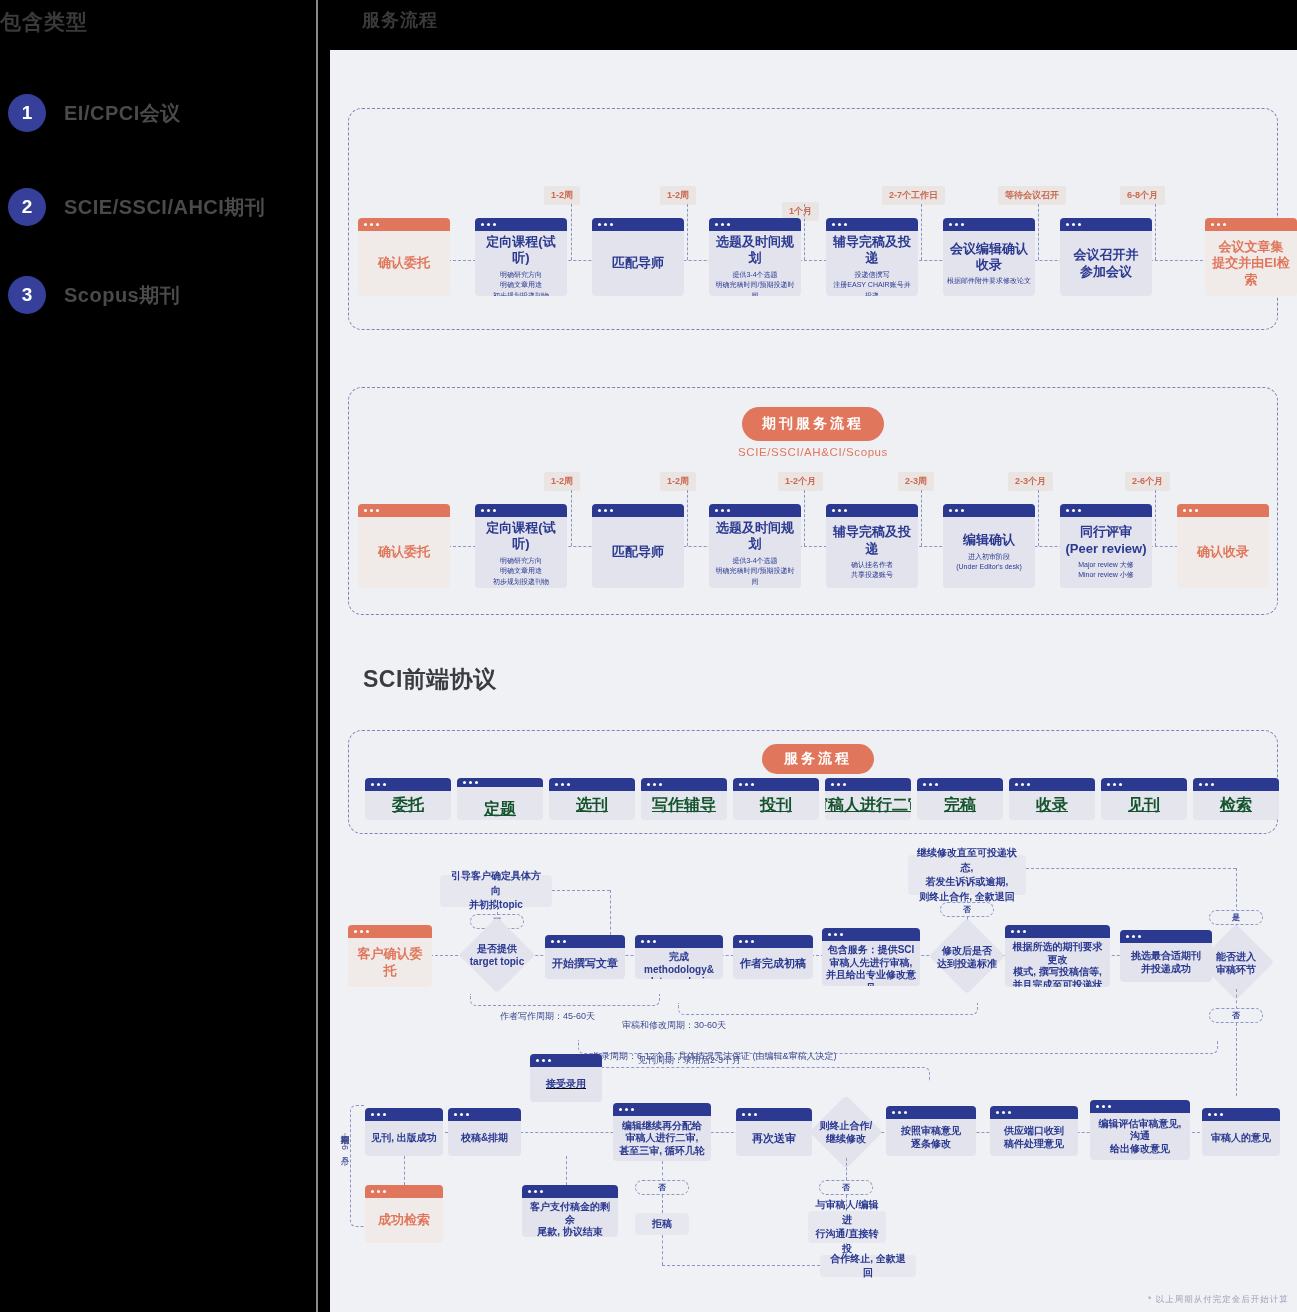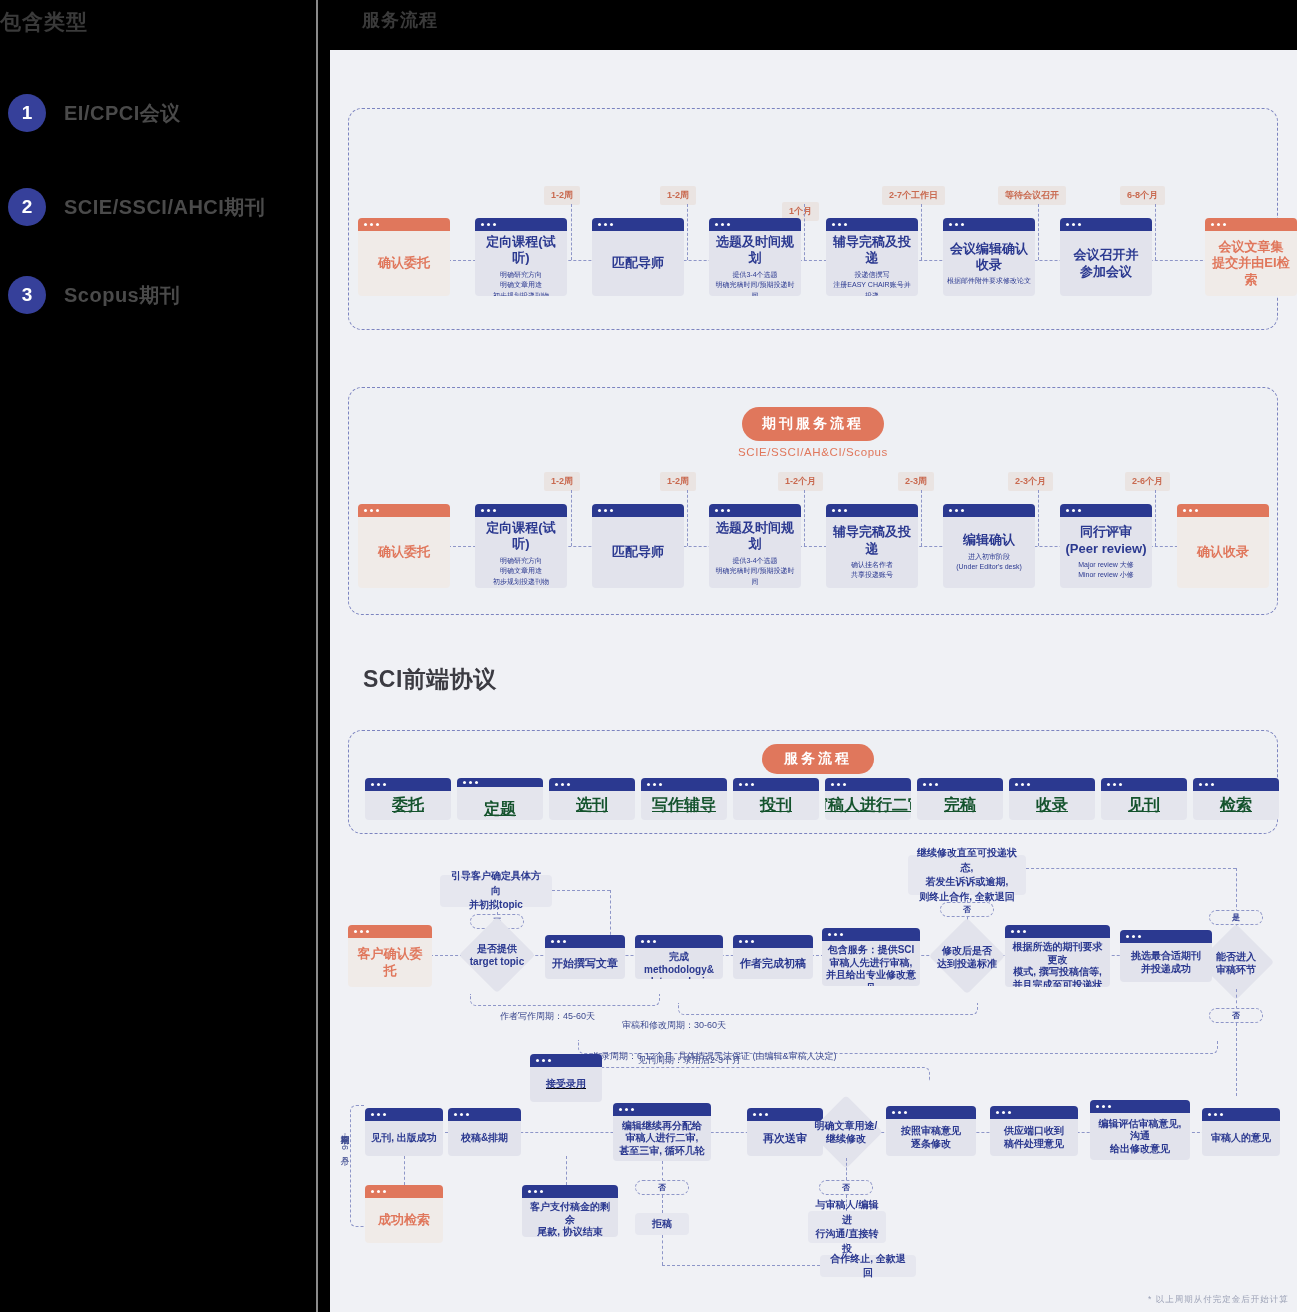--- a/index.html
+++ b/index.html
@@ -704,21 +704,21 @@
             <i></i>
             <i></i>
             <i></i>
           </div>
         <div class="body">
             <div class="ttl" style="font-size:10px">编辑继续再分配给
 审稿人进行二审,
 甚至三审, 循环几轮</div>
           </div>
       </div>
-      <div class="node" style="left:417px; top:1058px; width:76px; height:48px;align-items:center;">
+      <div class="node" style="left:406px; top:1058px; width:76px; height:48px;align-items:center;">
         <div class="bar">
             <i></i>
             <i></i>
             <i></i>
           </div>
         <div class="body">
             <div class="ttl" style="font-size:11px">再次送审</div>
           </div>
       </div>
 
@@ -747,21 +747,21 @@
       </div>
 
       <div class="vline" style="left:332px; top:1111px; height:20px;"></div>
       <div class="oval" style="left:305px; top:1130px; width:54px; height:15px;">否</div>
       <div class="vline" style="left:332px; top:1145px; height:18px;"></div>
       <div class="note" style="left:305px; top:1163px; width:54px; height:22px;">拒稿</div>
       <div class="vline" style="left:332px; top:1185px; height:30px;"></div>
       <div class="hline" style="left:332px; top:1215px; width:178px;"></div>
 
       <div class="diamond" style="left:490px; top:1056px; width:52px; height:52px;"></div>
-      <div class="diamond-lbl" style="left:472px; top:1064px; width:88px; height:36px;">明确文章用途/
+      <div class="diamond-lbl" style="left:472px; top:1064px; width:88px; height:36px;">则终止合作/
 继续修改</div>
       <div class="vline" style="left:516px; top:1108px; height:22px;"></div>
       <div class="oval" style="left:489px; top:1130px; width:54px; height:15px;">否</div>
       <div class="vline" style="left:516px; top:1145px; height:16px;"></div>
       <div class="note" style="left:478px; top:1161px; width:78px; height:32px;">与审稿人/编辑进
 行沟通/直接转投</div>
       <div class="vline" style="left:516px; top:1193px; height:16px;"></div>
       <div class="note" style="left:490px; top:1205px; width:96px; height:22px;">合作终止, 全款退回</div>
 
       <div class="node" style="left:556px; top:1056px; width:90px; height:50px;">

